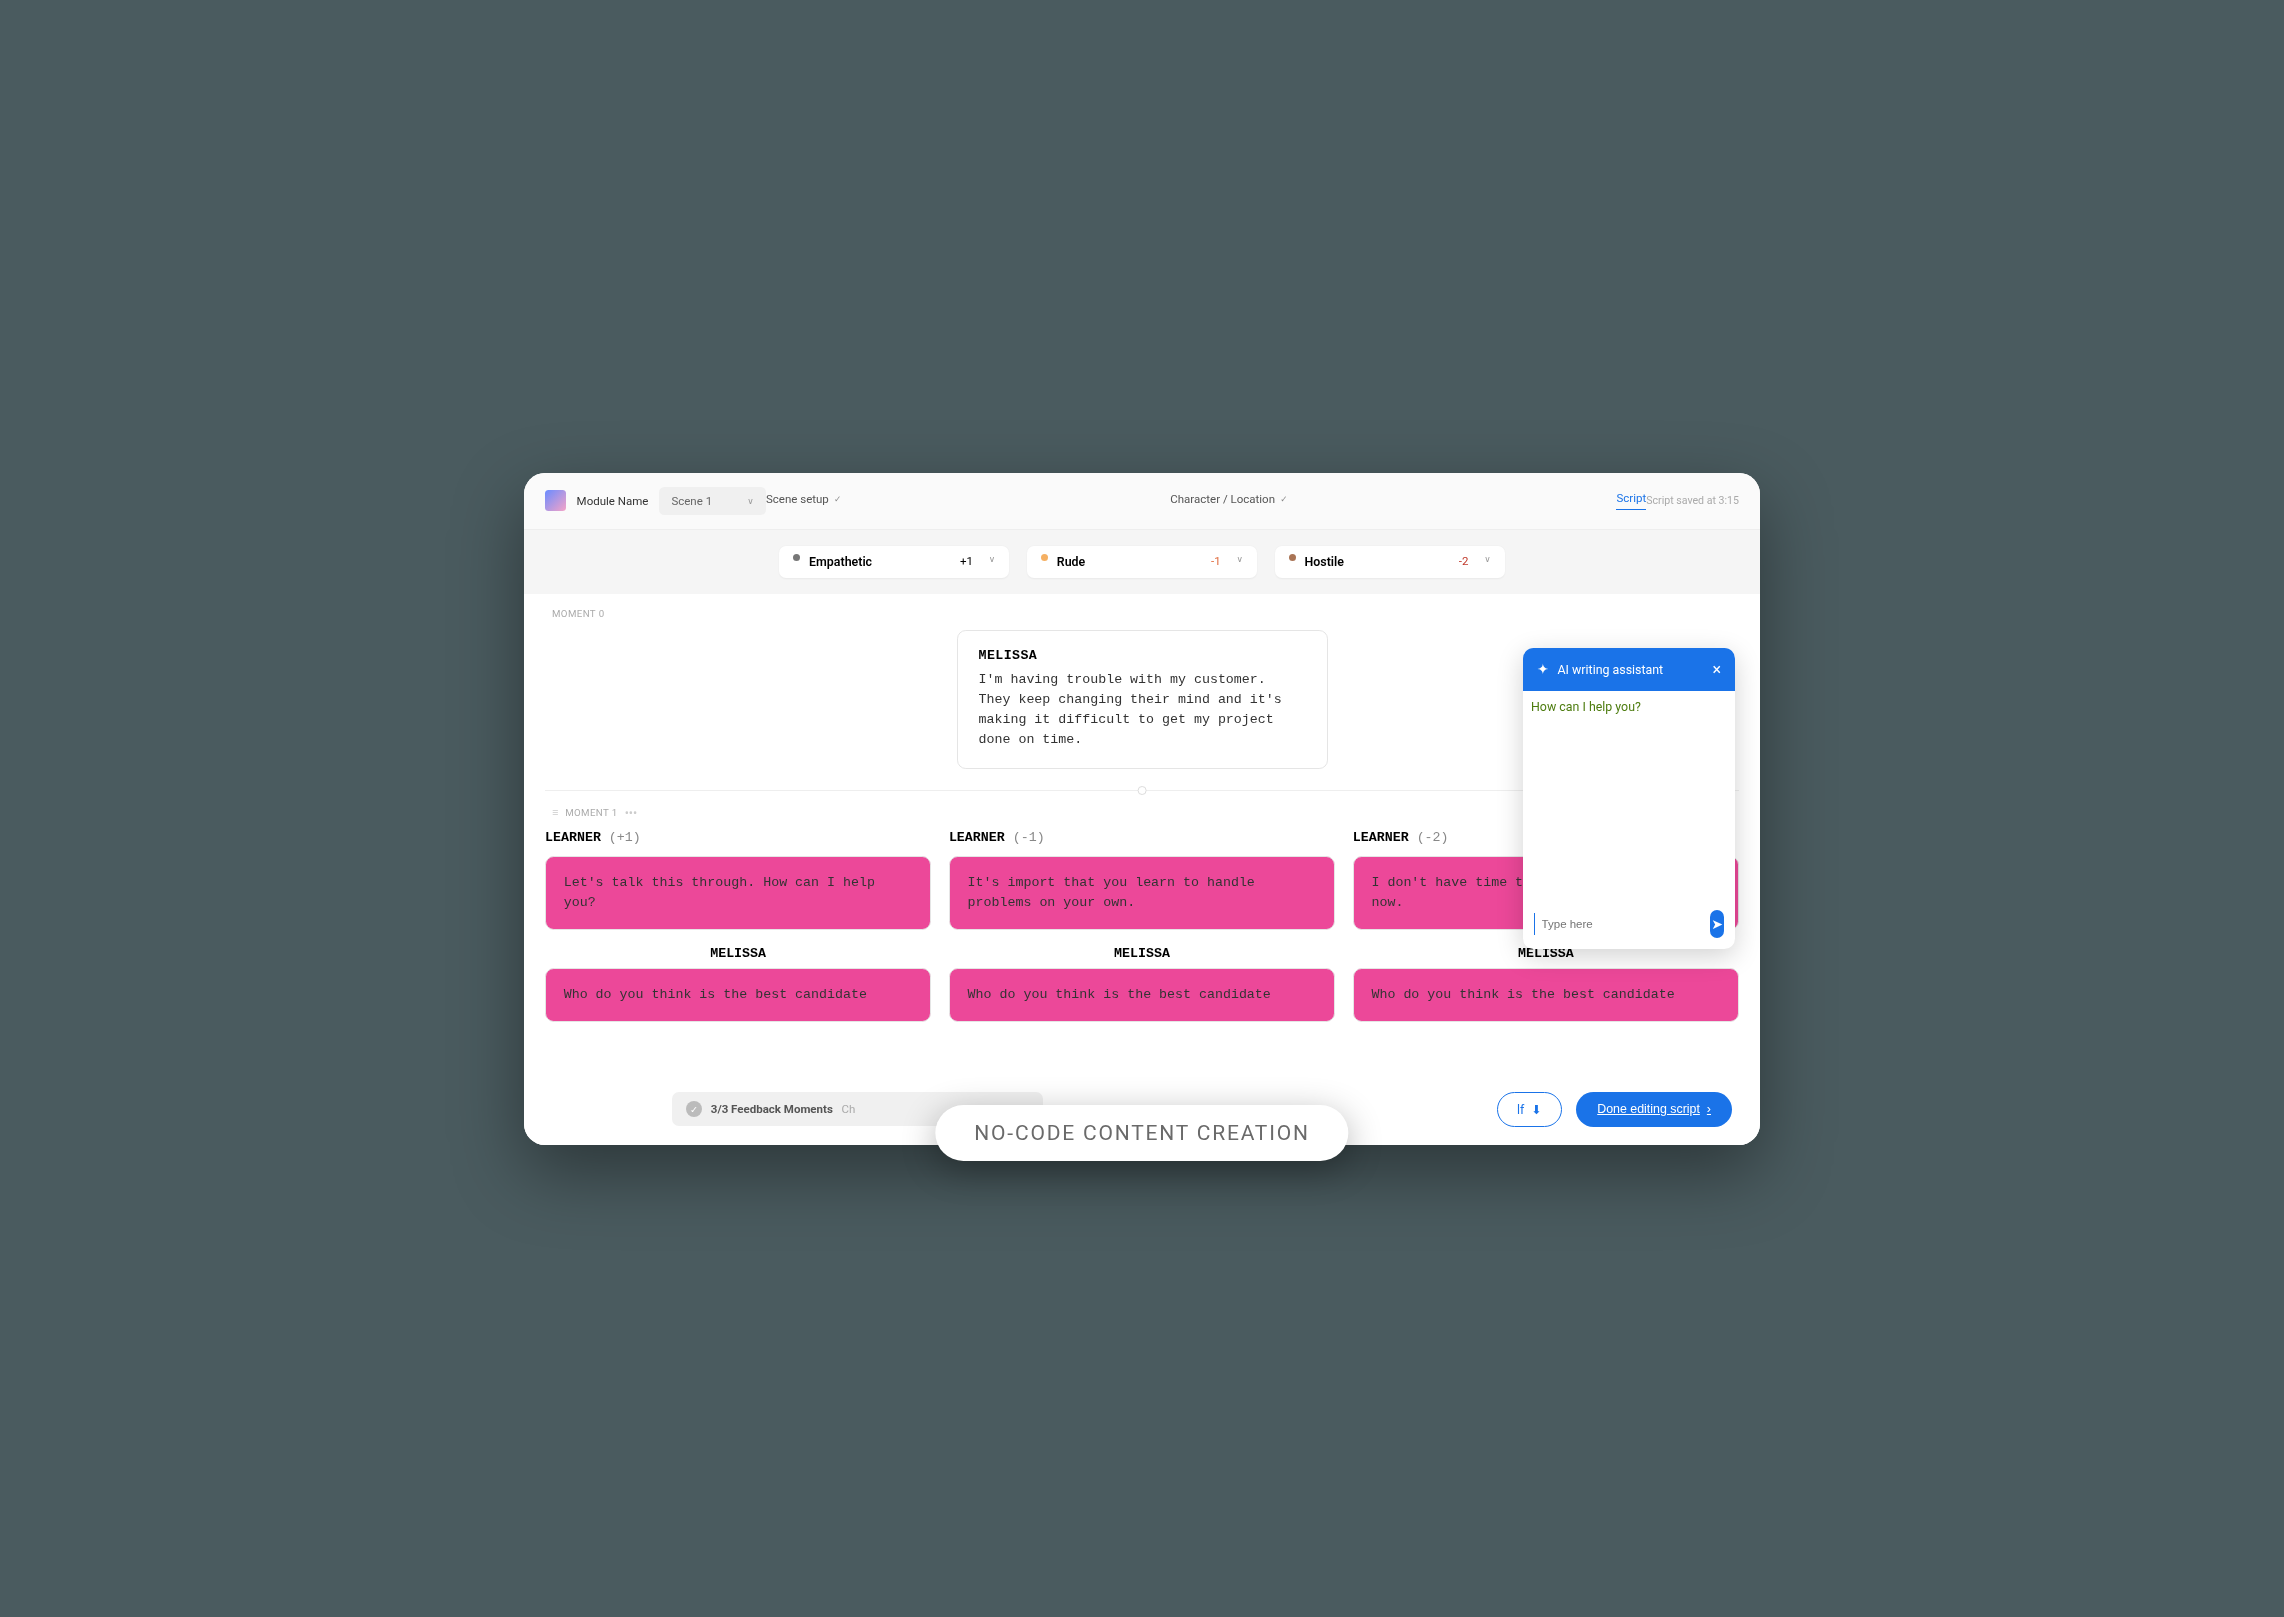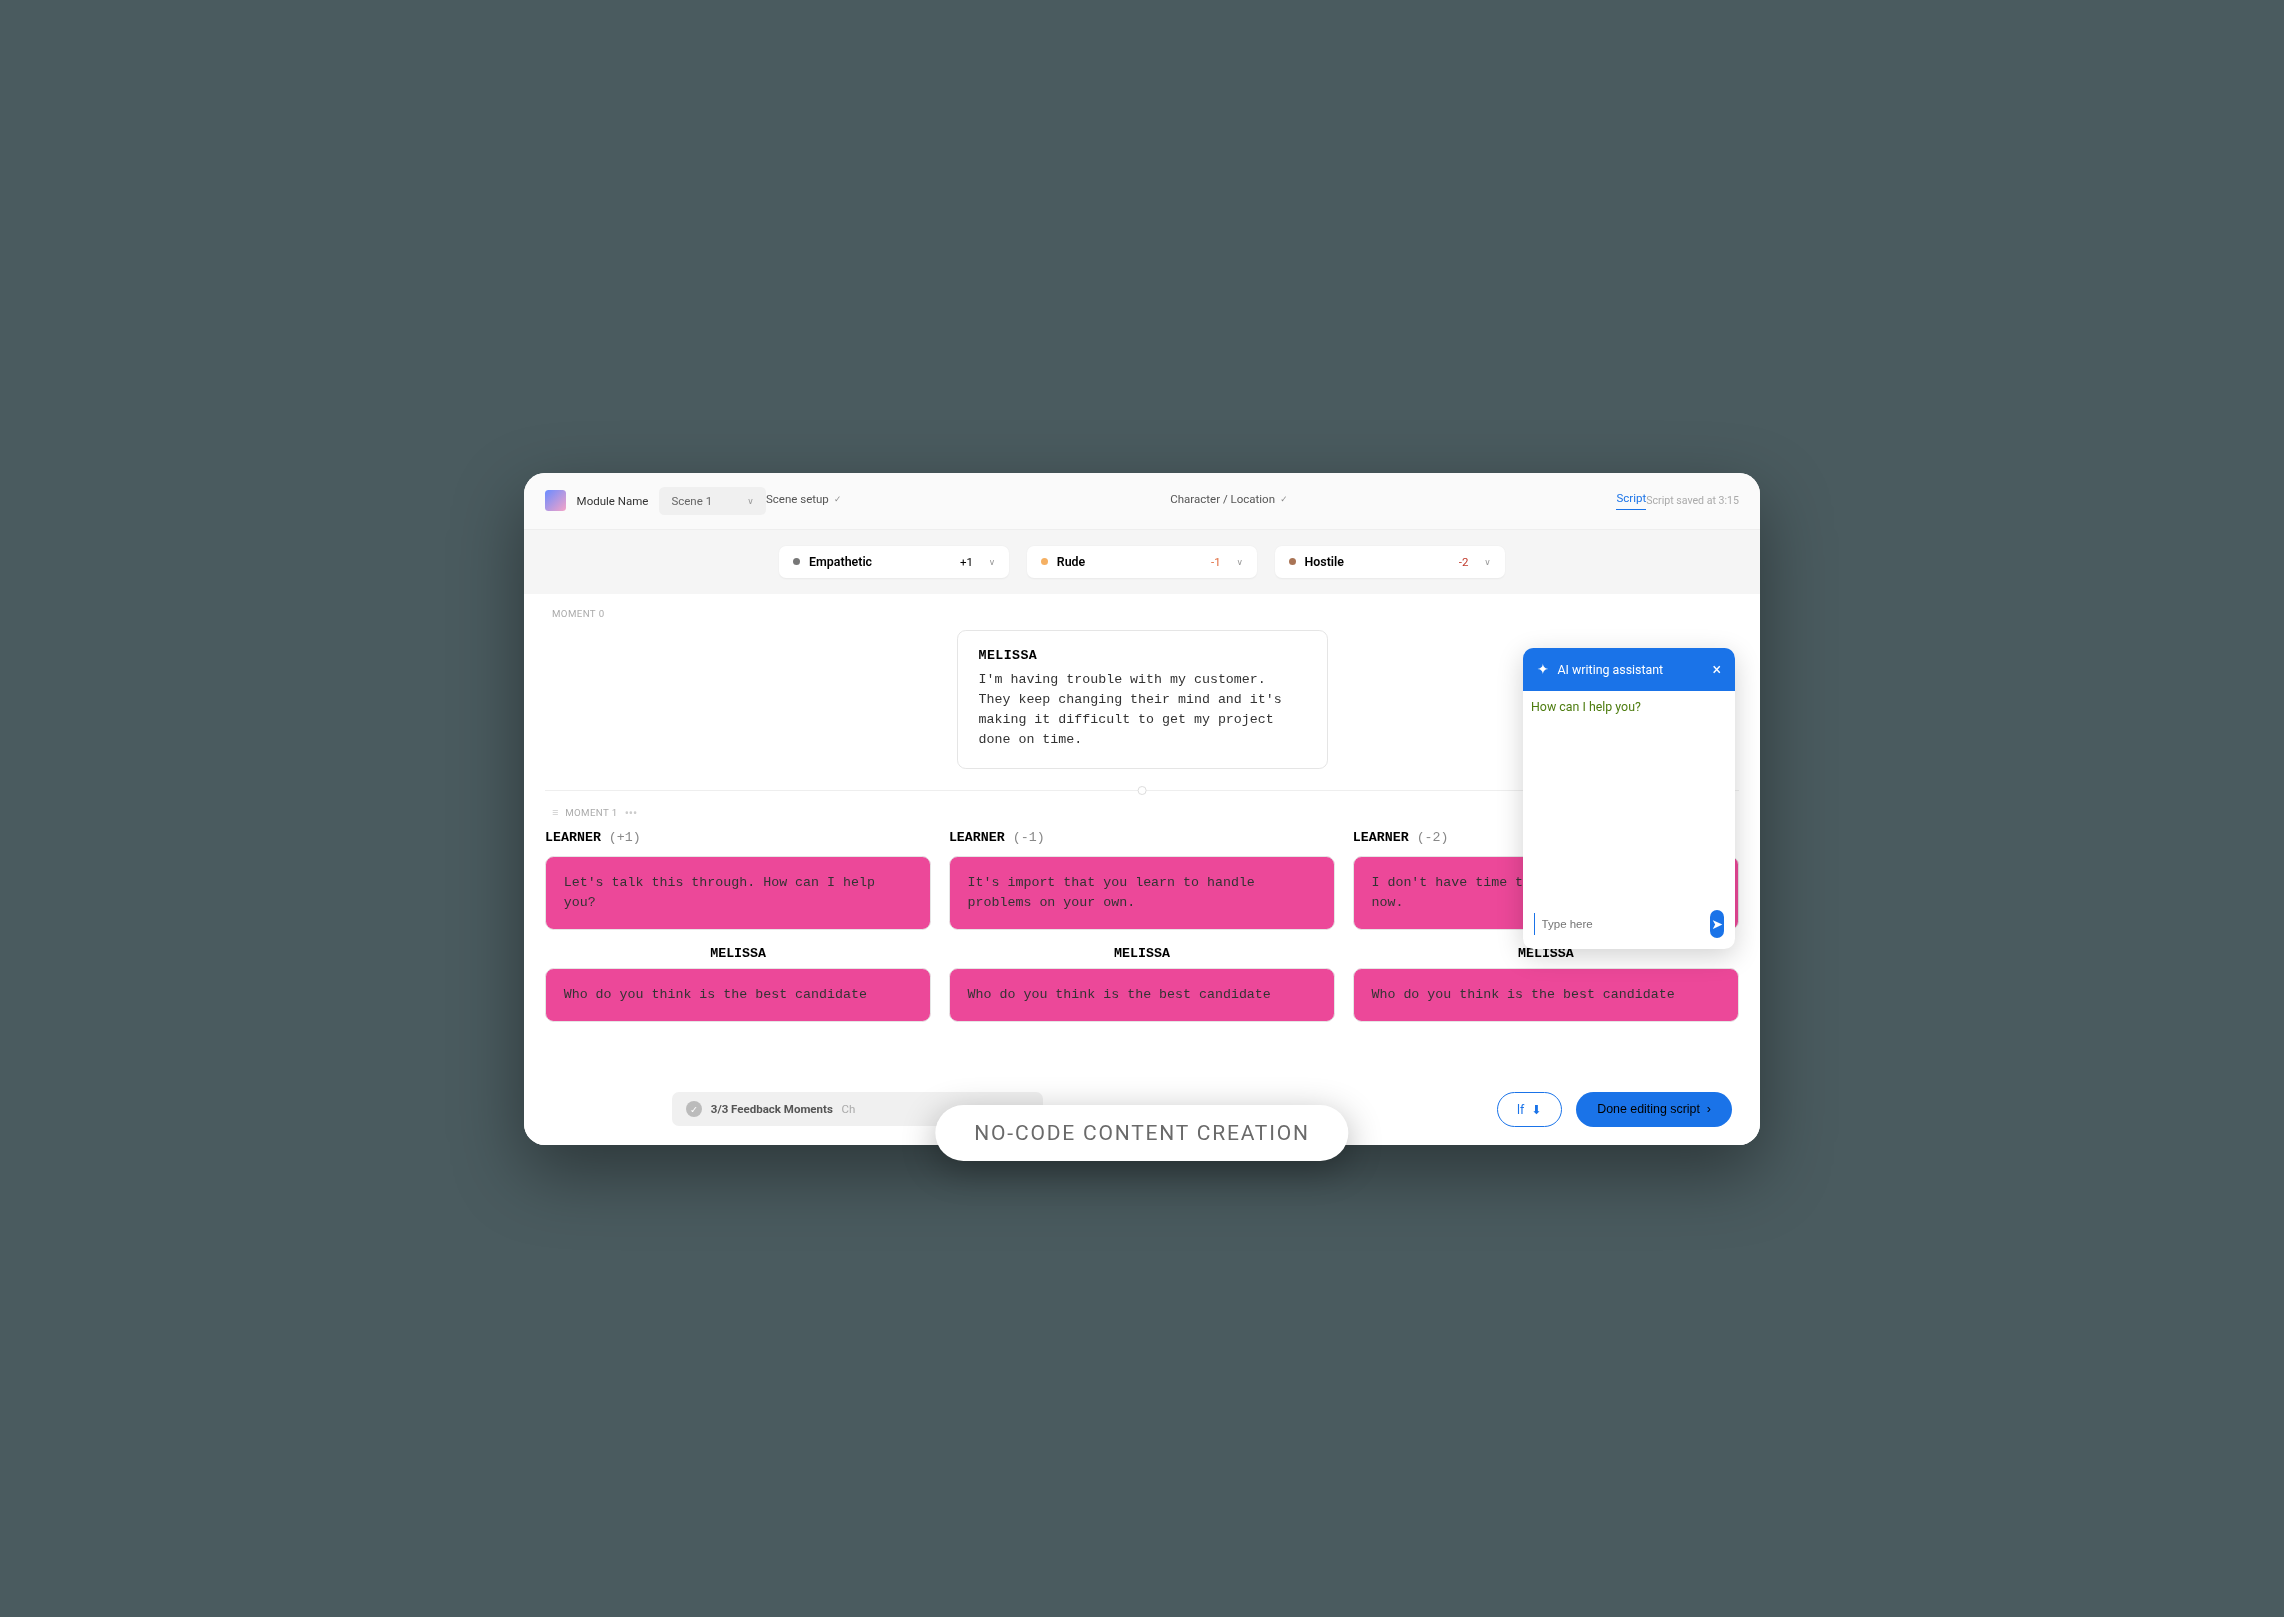--- a/index.html
+++ b/index.html
@@ -70,21 +70,20 @@
   justify-content: center;
   gap: 17.7px;
   padding: 16px;
   background: #f5f5f5;
 }
 .tone-pill {
   background: #fff;
   border-radius: 7px;
   padding: 8.8px 14px;
   display: flex;
-  align-items: center;
   gap: 8.8px;
   width: 230px;
   font-size: 12.4px;
   box-shadow: 0 0.9px 1.8px rgba(0,0,0,0.05);
   cursor: pointer;
 }
 .dot { width: 7px; height: 7px; border-radius: 50%; }
 .tone-label { font-weight: 600; flex: 1; }
 .tone-score { font-size: 11.5px; margin-right: 7px; }
 .content { padding: 0 21px 21px; height: calc(100% - 177px); overflow: hidden; position: relative; }
@@ -183,29 +182,30 @@
   border-radius: 21px;
   padding: 8.8px 19.5px;
   font-size: 12.4px;
   display: flex;
   align-items: flex-end;
   gap: 7px;
   cursor: pointer;
 }
 .btn-primary {
   background: #1a73e8;
-  color: #000000;
+  color: #ffffff;
   border-radius: 21px;
   padding: 10.6px 21px;
   font-size: 12.4px;
   display: flex;
   align-items: center;
   gap: 7px;
   cursor: pointer;
   border: none;
+  text-decoration: underline;
 }
 .ai-panel {
   position: absolute;
   right: 25px;
   top: 175px;
   width: 212px;
   height: 301px;
   background: #fff;
   border-radius: 10.6px;
   box-shadow: 0 7px 26.5px rgba(0,0,0,0.18);

